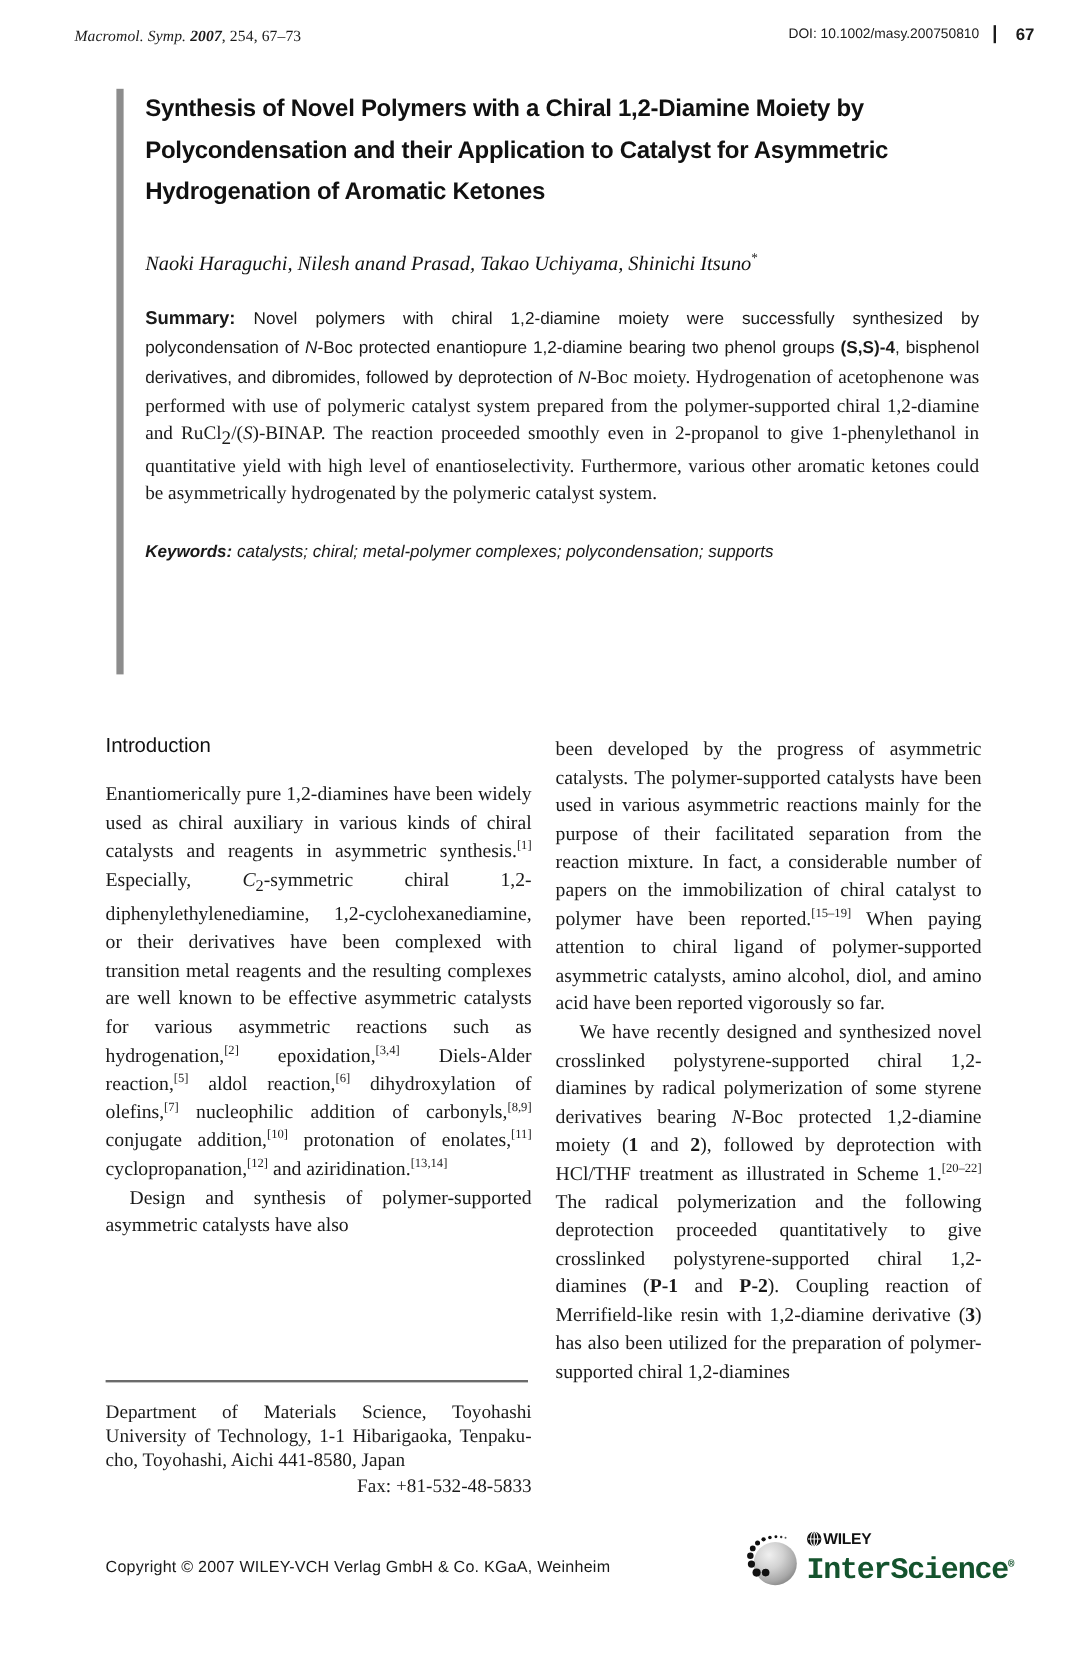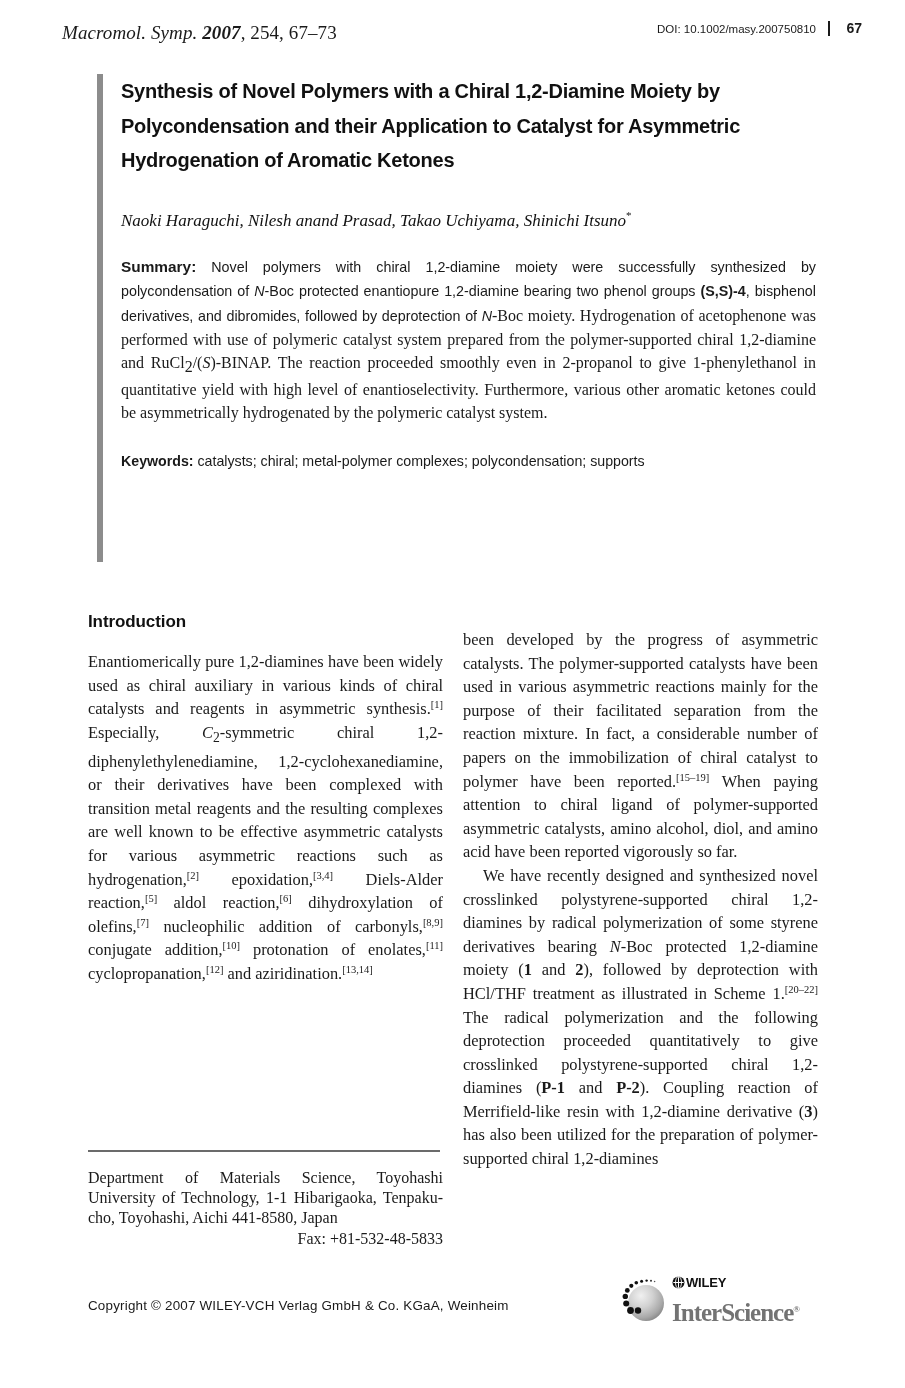--- a/index.html
+++ b/index.html
@@ -31,21 +31,21 @@
     top: 22px;
     width: 800px;
     height: 22px;
   }
   .runhead-left {
     position: absolute;
     left: 0;
     top: 0;
     font-family: "Liberation Serif", serif;
     font-style: italic;
-    font-size: 19px;
+    font-size: 13px;
     letter-spacing: 0.1px;
     color: #1a1a1a;
     white-space: nowrap;
   }
   .runhead-left b {
     font-weight: bold;
     font-style: italic;
   }
   .runhead-left .norm {
     font-style: normal;
@@ -144,42 +144,43 @@
     font-family: "Liberation Sans", sans-serif;
     font-weight: bold;
   }
   .keywords {
     margin-top: 26px;
     width: 695px;
     font-family: "Liberation Sans", sans-serif;
     font-size: 14.2px;
     line-height: 20px;
     color: #1a1a1a;
+    font-style: italic;
   }
   .keywords b.lbl { font-weight: bold; }
 
   
   .columns {
     position: absolute;
     left: 88px;
     top: 612px;
     width: 730px;
     height: 670px;
   }
   .col {
     position: absolute;
     top: 0;
     width: 355px;
   }
   .col-left  { left: 0px; }
-  .col-right { left: 375px; margin-top: 16px; }
+  .col-right { left: 375px; }
 
   .sec-head {
     font-family: "Liberation Sans", sans-serif;
-    font-weight: bold;
+    font-weight: normal;
     font-size: 17px;
     color: #111;
     margin: 0 0 18px 0;
     letter-spacing: -0.1px;
   }
   p.body {
     margin: 0;
     text-align: justify;
     font-family: "Liberation Serif", serif;
     font-size: 16.4px;
@@ -256,26 +257,26 @@
     font-weight: bold;
     font-size: 13px;
     letter-spacing: -0.2px;
     color: #111;
     line-height: 14px;
     display: flex;
     align-items: flex-start;
     gap: 1px;
   }
   .wl-inter {
-    font-family: Liberation Serif, serif;
+    font-family: Liberation Mono, monospace;
     font-weight: bold;
     font-size: 25px;
     letter-spacing: -1.0px;
-    color: #737373;
-    line-height: 36px;
+    color: #14532d;
+    line-height: 26px;
     margin-top: 1px;
     white-space: nowrap;
   }
   .wl-reg {
     font-size: 9px;
     vertical-align: super;
     font-weight: bold;
   }
 </style>
 </head>
@@ -316,20 +317,21 @@
     </div>
   </div>
 
   <div class="columns">
 
     <div class="col col-left">
       <h2 class="sec-head">Introduction</h2>
 
       <p class="body"><span>Enantiomerically pure 1,2-diamines have been widely used as chiral auxiliary in various kinds of chiral catalysts and reagents in asymmetric synthesis.</span><sup class="ref">[1]</sup><span> Especially, </span><span class="ital">C</span><sub>2</sub><span>-symmetric chiral 1,2-diphenylethylenediamine, 1,2-cyclohexanediamine, or their derivatives have been complexed with transition metal reagents and the resulting complexes are well known to be effective asymmetric catalysts for various asymmetric reactions such as hydrogenation,</span><sup class="ref">[2]</sup><span> epoxidation,</span><sup class="ref">[3,4]</sup><span> Diels-Alder reaction,</span><sup class="ref">[5]</sup><span> aldol reaction,</span><sup class="ref">[6]</sup><span> dihydroxylation of olefins,</span><sup class="ref">[7]</sup><span> nucleophilic addition of carbonyls,</span><sup class="ref">[8,9]</sup><span> conjugate addition,</span><sup class="ref">[10]</sup><span> protonation of enolates,</span><sup class="ref">[11]</sup><span> cyclopropanation,</span><sup class="ref">[12]</sup><span> and aziridination.</span><sup class="ref">[13,14]</sup></p>
 
+      <p class="body indent">Design and synthesis of polymer-supported asymmetric catalysts have also</p>
     </div>
 
     <div class="col col-right">
       <p class="body"><span>been developed by the progress of asymmetric catalysts. The polymer-supported catalysts have been used in various asymmetric reactions mainly for the purpose of their facilitated separation from the reaction mixture. In fact, a considerable number of papers on the immobilization of chiral catalyst to polymer have been reported.</span><sup class="ref">[15–19]</sup><span> When paying attention to chiral ligand of polymer-supported asymmetric catalysts, amino alcohol, diol, and amino acid have been reported vigorously so far.</span></p>
 
       <p class="body indent"><span>We have recently designed and synthesized novel crosslinked polystyrene-supported chiral 1,2-diamines by radical polymerization of some styrene derivatives bearing </span><span class="ital">N</span><span>-Boc protected 1,2-diamine moiety (</span><span class="bld">1</span><span> and </span><span class="bld">2</span><span>), followed by deprotection with HCl/THF treatment as illustrated in Scheme 1.</span><sup class="ref">[20–22]</sup><span> The radical polymerization and the following deprotection proceeded quantitatively to give crosslinked polystyrene-supported chiral 1,2-diamines (</span><span class="bld">P-1</span><span> and </span><span class="bld">P-2</span><span>). Coupling reaction of Merrifield-like resin with 1,2-diamine derivative (</span><span class="bld">3</span><span>) has also been utilized for the preparation of polymer-supported chiral 1,2-diamines</span></p>
     </div>
 
   </div>
 

